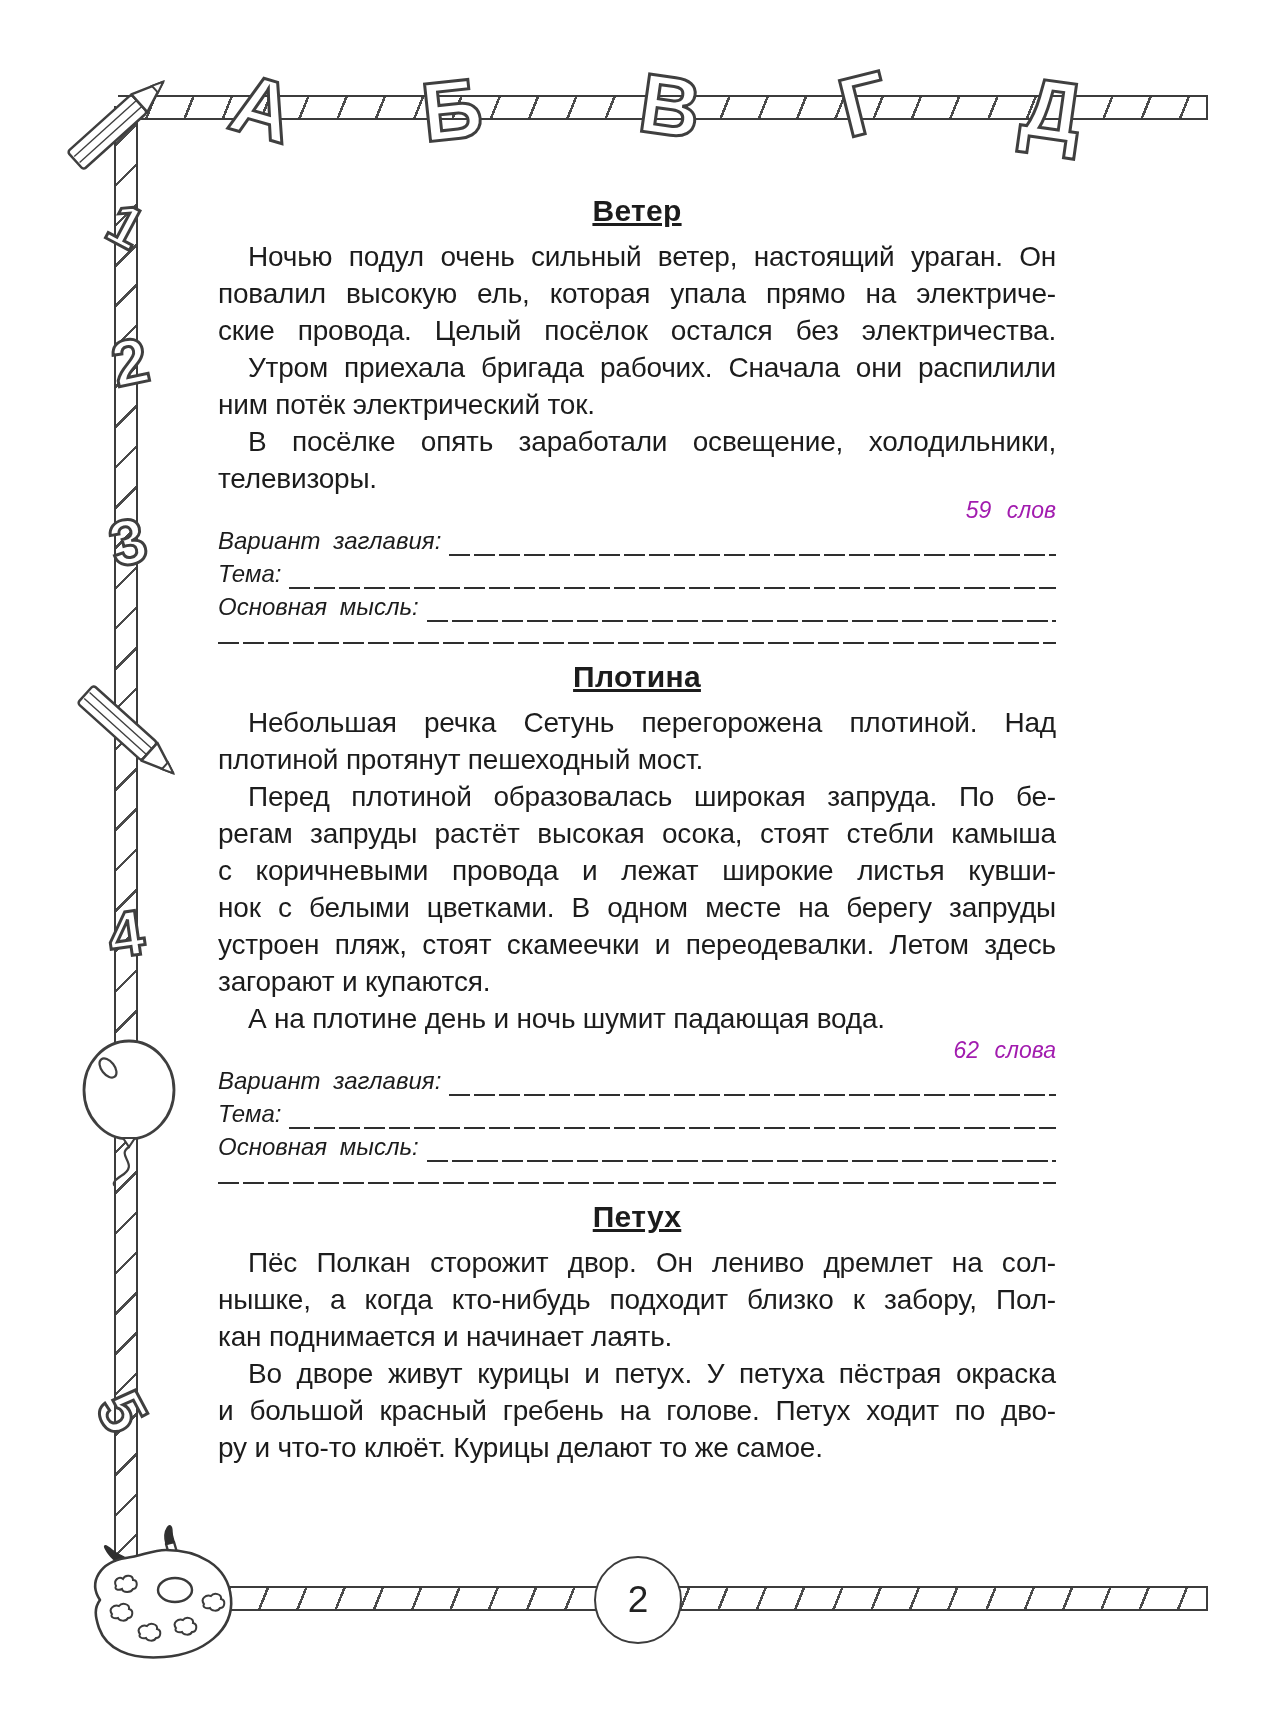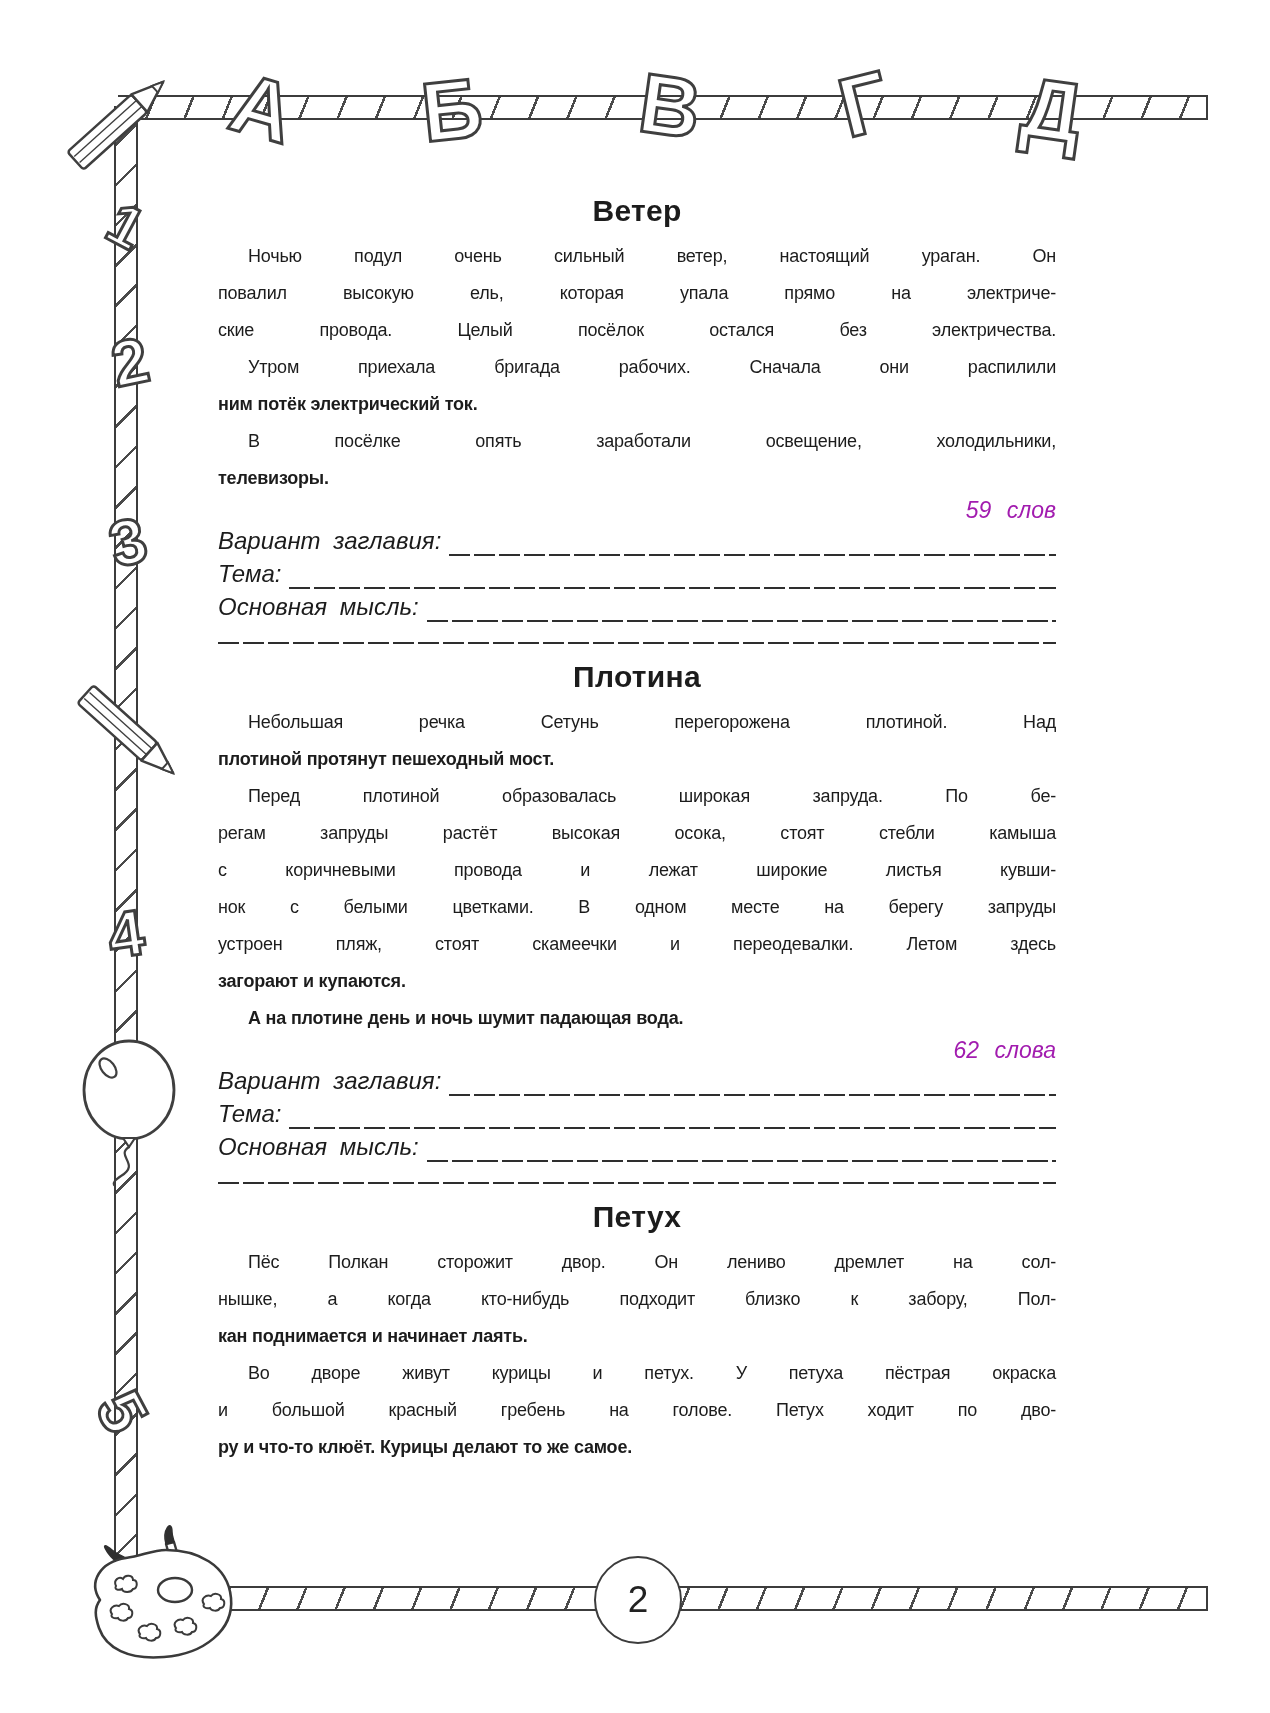--- a/index.html
+++ b/index.html
@@ -35,29 +35,30 @@
     position:absolute; z-index:5; left:594px; top:1556px; width:84px; height:84px;
     background:#fff; border:2.5px solid #3c3c3c; border-radius:50%;
     display:flex; align-items:center; justify-content:center;
     font-size:37px; color:#222;
   }
   
   .content{position:absolute; z-index:2; left:218px; top:194px; width:838px;}
   .sec-title{
     margin:0; font-size:30px; font-weight:700; text-align:center; line-height:34px;
     letter-spacing:.3px;
+    text-decoration:underline;
   }
   .sec-title.not-first{margin-top:16px;}
   .para-block{margin-top:10px;}
   .tline{
-    font-size:18px; line-height:37px; letter-spacing:-0.2px;
+    font-size:28px; line-height:37px; letter-spacing:-0.2px;
     text-align:justify; text-align-last:justify; white-space:normal;
   }
   .tline.first{text-indent:30px;}
-  .tline.lastline{text-align:center; text-align-last:left;font-weight:bold;}
+  .tline.lastline{text-align:center; text-align-last:left;}
   .word-count{
     font-size:23px; font-style:italic; text-align:right; line-height:26px;
     height:26px; word-spacing:9px; color:#a21caf;
   }
   .field-row{display:flex; align-items:flex-end; height:33px;}
   .field-label{
     font-size:24px; font-style:italic; white-space:nowrap; line-height:30px;
     word-spacing:6px; padding-right:8px;
   }
   .write-line{

